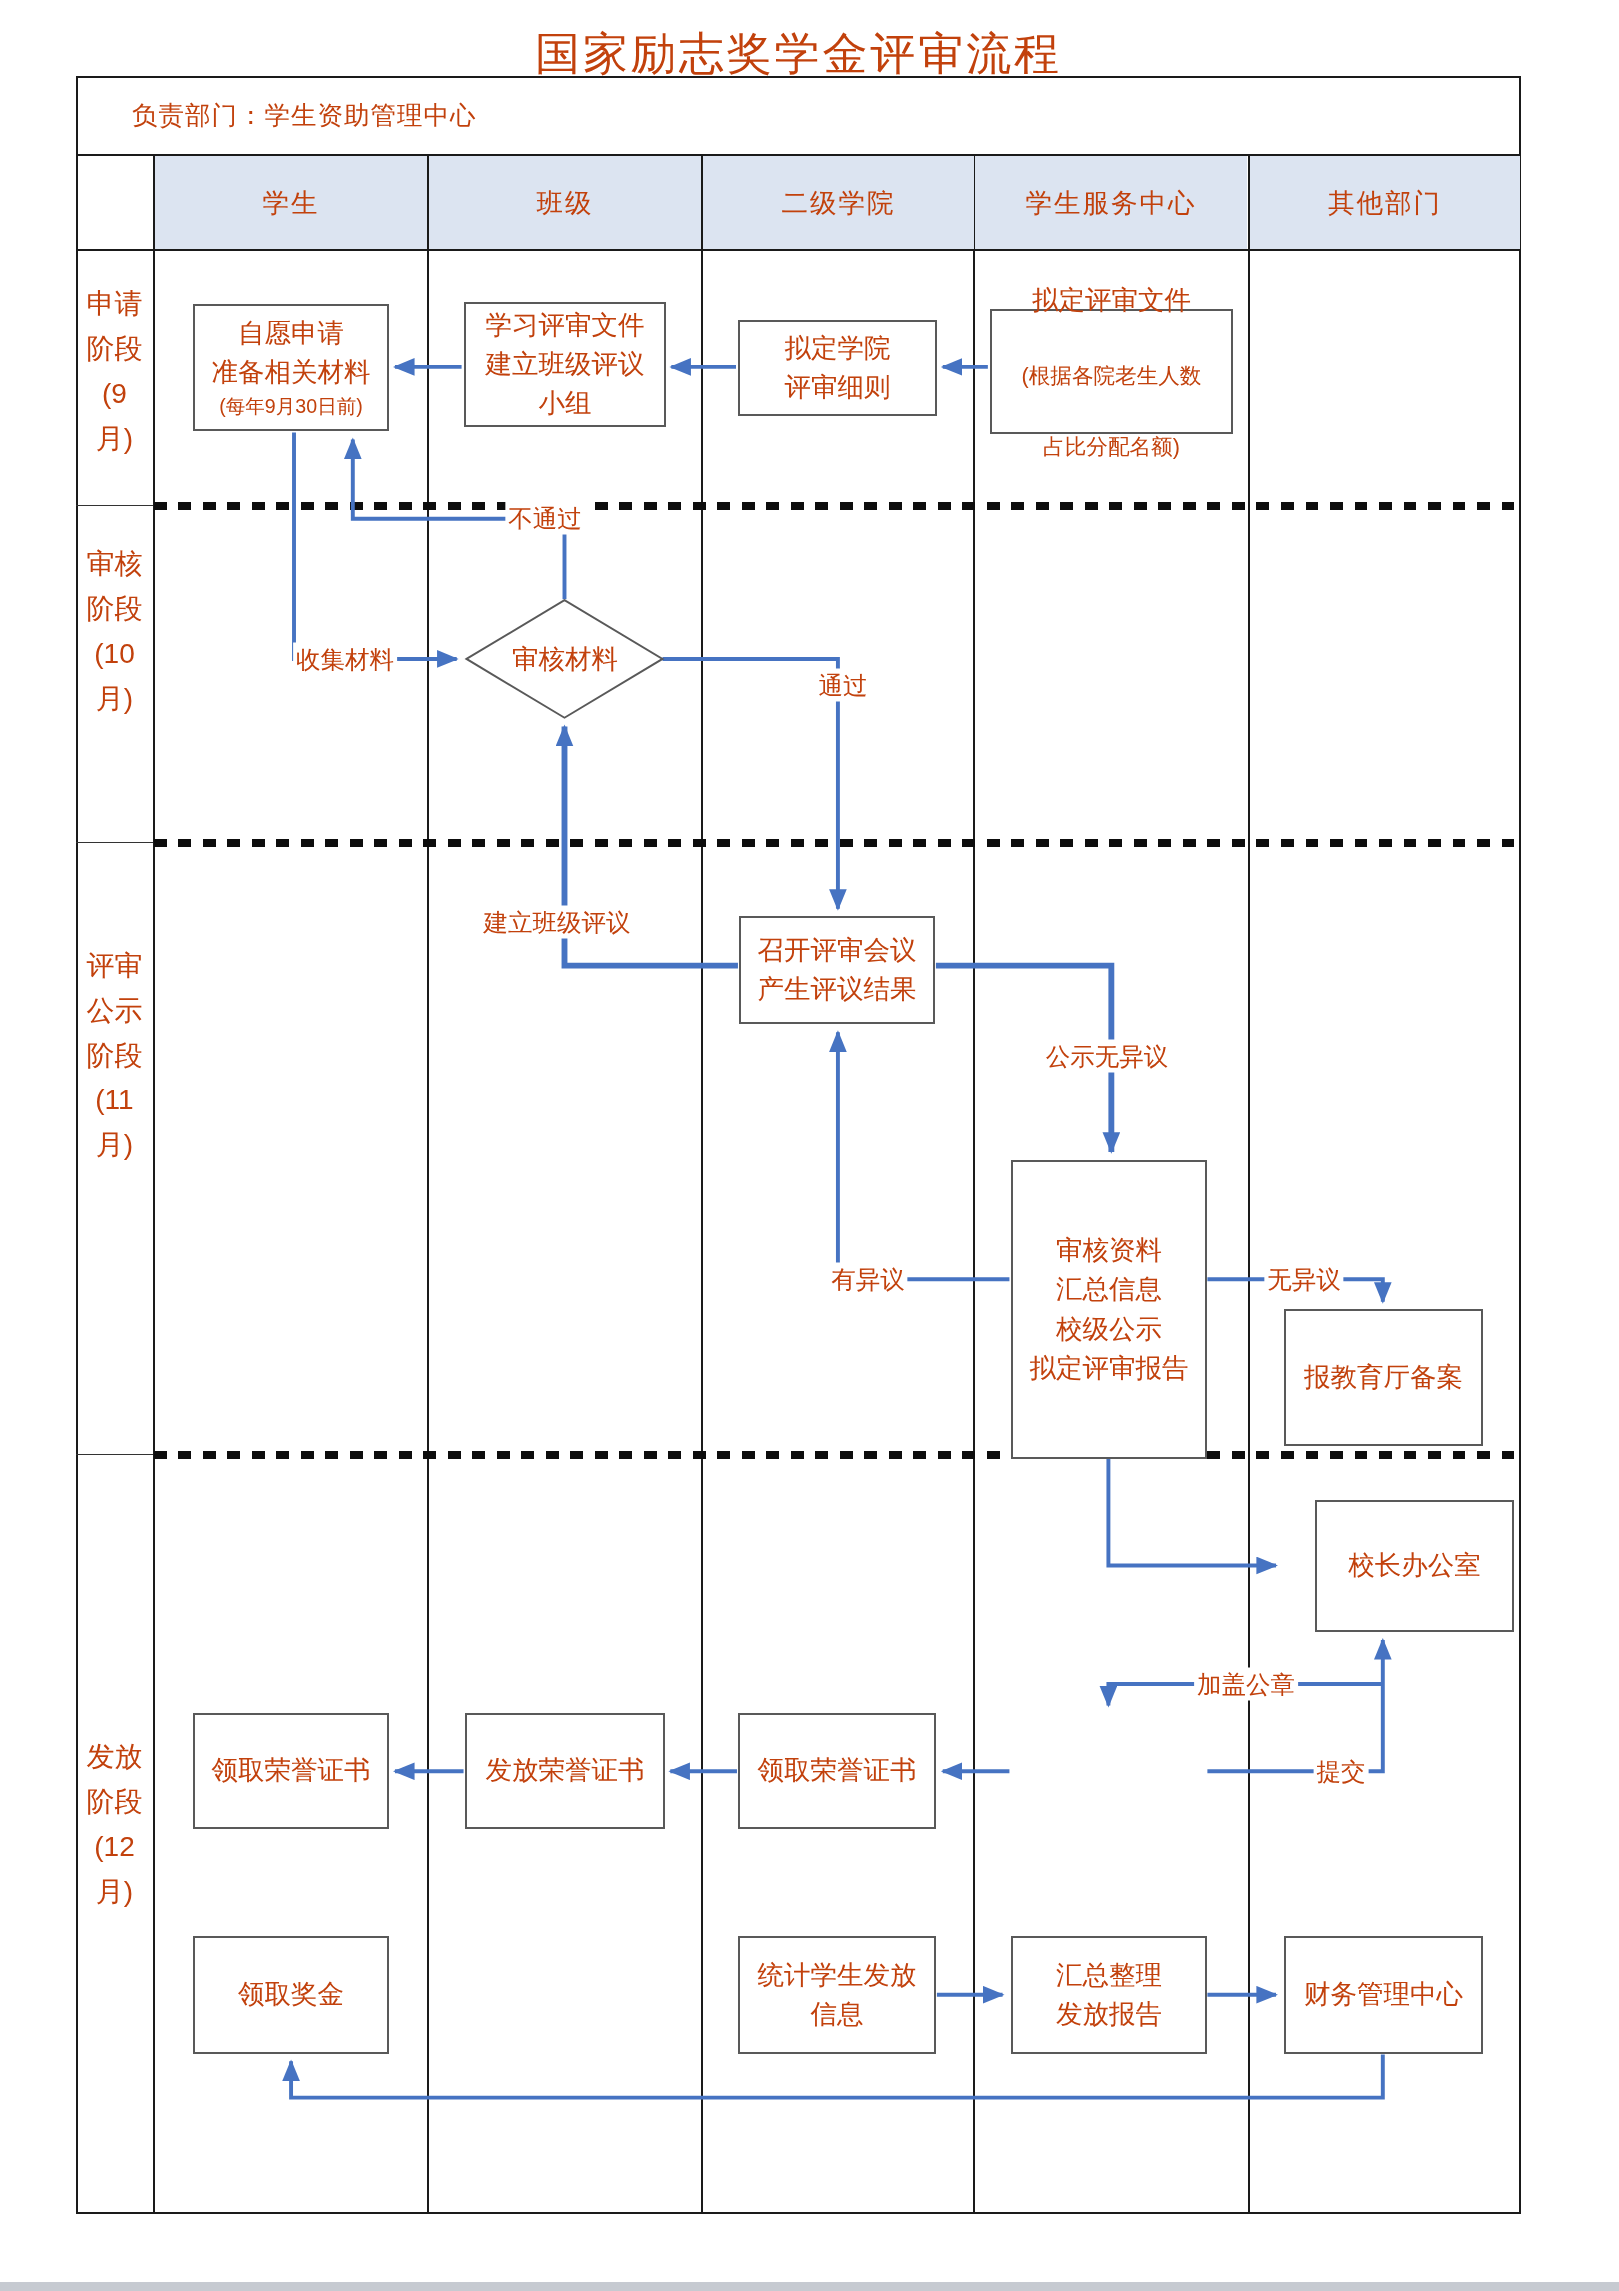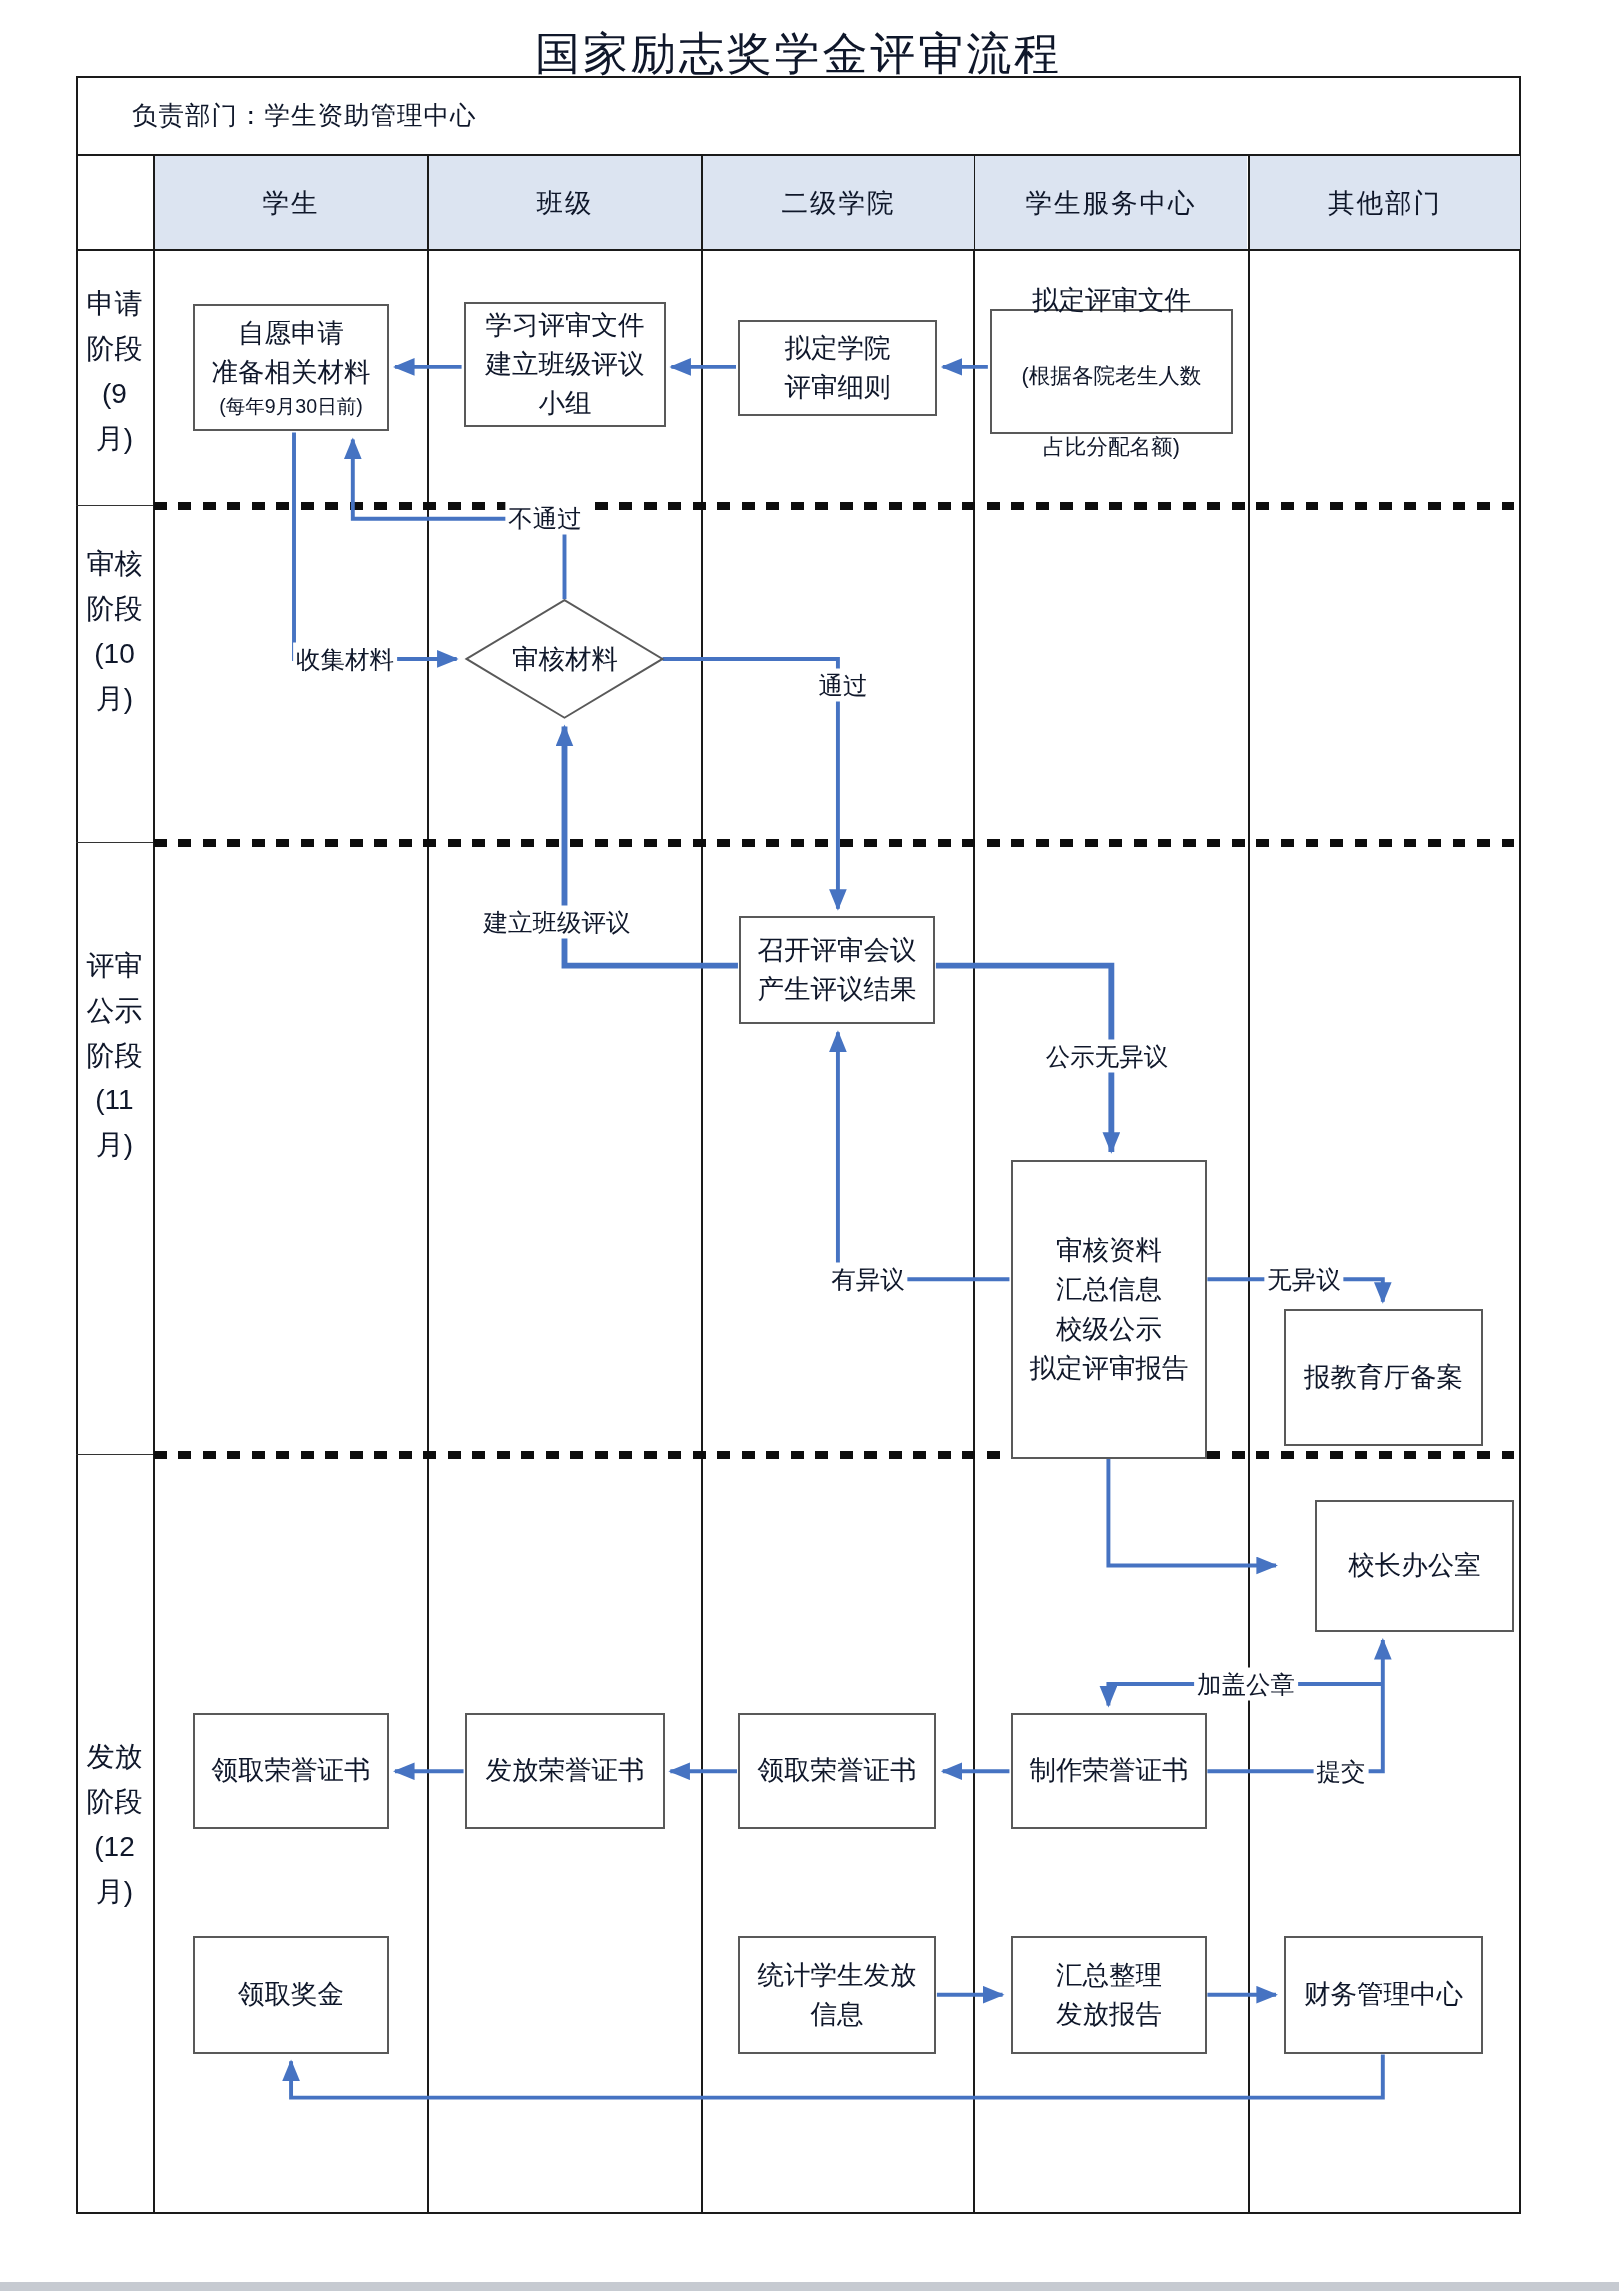--- a/index.html
+++ b/index.html
@@ -1,18 +1,18 @@
 <!DOCTYPE html>
 <html><head>
 <meta charset="utf-8">
 <style>
   html,body{margin:0;padding:0;background:#ffffff;}
   #canvas{
     position:relative;width:1619px;height:2292px;background:#ffffff;overflow:hidden;
-    font-family:"Liberation Sans","DejaVu Sans",sans-serif;color:#0f172a;
+    font-family:"Liberation Sans","DejaVu Sans",sans-serif;color:#c2410c;
   }
   .abs{position:absolute;}
   
   .outer-border{left:76px;top:76px;width:1445px;height:2138px;border:2px solid #1a1a1a;box-sizing:border-box;}
   .hline{height:2px;background:#1a1a1a;}
   .vline{width:2px;background:#1a1a1a;}
   .hline-thin{height:1px;background:#333;}
   .dashed-sep{height:7.8px;background:repeating-linear-gradient(to right,#0d0d0d 0 12.7px,transparent 12.7px 24.5px);}
   .header-cell{top:156px;height:93px;background:#dce4f1;display:flex;align-items:center;justify-content:center;
     font-size:26.5px;letter-spacing:2px;}
@@ -150,23 +150,20 @@
     <span>校级公示</span>
     <span>拟定评审报告</span>
   </div>
   <div class="abs box" style="left:1284px;top:1309px;width:199px;height:137px;">
     <span>报教育厅备案</span>
   </div>
 
   <div class="abs box" style="left:1284px;top:1500px;width:199px;height:132px;margin-left:31px;">
     <span>校长办公室</span>
   </div>
-  <div class="abs box" style="left:1011px;top:1713px;width:196px;height:116px;">
-    <span>制作荣誉证书</span>
-  </div>
   <div class="abs box" style="left:738px;top:1713px;width:198px;height:116px;">
     <span>领取荣誉证书</span>
   </div>
   <div class="abs box" style="left:465px;top:1713px;width:200px;height:116px;">
     <span>发放荣誉证书</span>
   </div>
   <div class="abs box" style="left:193px;top:1713px;width:196px;height:116px;">
     <span>领取荣誉证书</span>
   </div>
   <div class="abs box" style="left:193px;top:1936px;width:196px;height:118px;">

